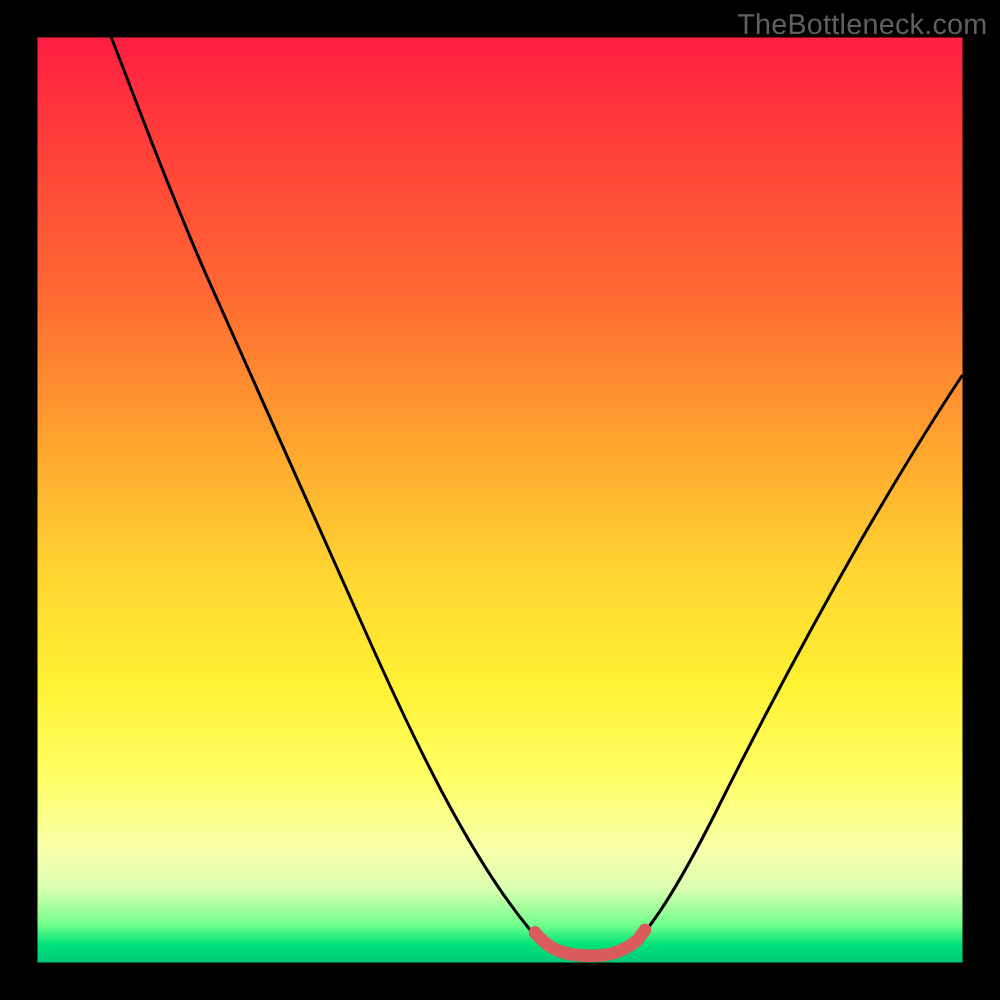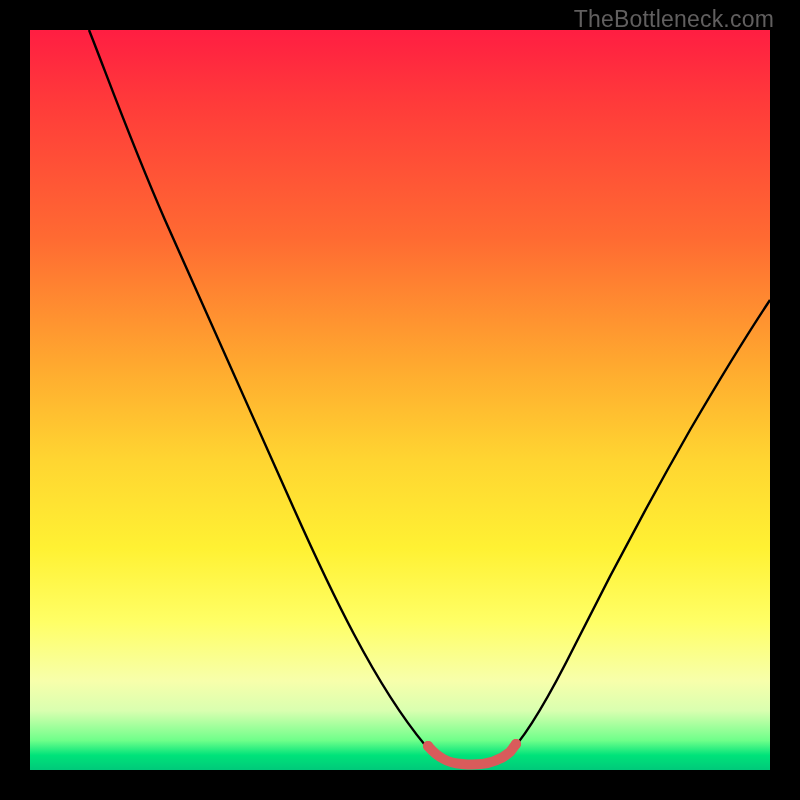--- a/index.html
+++ b/index.html
@@ -36,21 +36,21 @@
       #f7ffab 88%,
       #d9ffb0 92%,
       #6fff8a 96%,
       #00e37a 98%,
       #00c97a 100%
     );
   }
   .watermark {
     position: absolute;
     top: 6px;
-    right: 26px;
+    right: 10px;
     color: #615f5f;
     font-size: 23px;
     font-weight: 500;
     letter-spacing: 0.2px;
     user-select: none;
     pointer-events: none;
   }
   svg.curve {
     position: absolute;
     left: 0;

